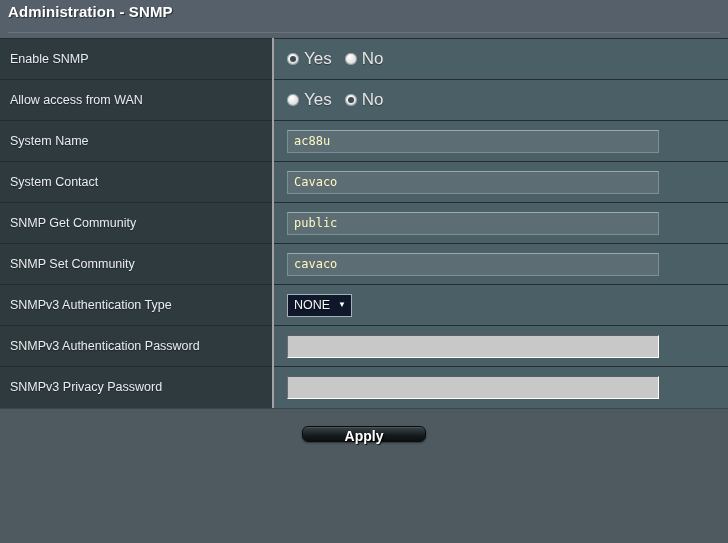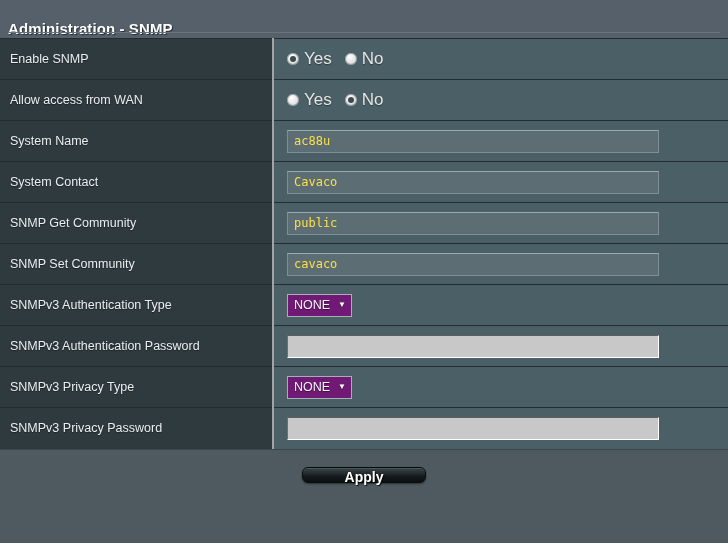--- a/index.html
+++ b/index.html
@@ -23,21 +23,20 @@
   }
   #page-title {
     position: absolute;
     left: 8px;
     top: 3px;
     font-size: 15px;
     font-weight: bold;
     color: #ffffff;
     text-shadow: 1px 1px 1px rgba(0,0,0,0.55);
     letter-spacing: 0.1px;
-    margin-top: 17px;
   }
   #header-rule {
     position: absolute;
     left: 8px;
     right: 8px;
     bottom: 5px;
     height: 1px;
     background: #69737c;
   }
 
@@ -112,21 +111,21 @@
   }
 
   
   .text-input {
     width: 372px;
     height: 23px;
     background: #5c6d73;
     border: 1px solid #7d8f95;
     border-top-color: #9aa9ae;
     box-sizing: border-box;
-    color: #fde047;
+    color: #fef9c3;
     font-family: "DejaVu Sans Mono", monospace;
     font-size: 12px;
     padding: 0 6px;
     outline: none;
     display: block;
   }
   .text-input.disabled {
     background: #c8c8c8;
     border: 1px solid #ffffff;
     border-top-color: #5e5e5e;
@@ -135,21 +134,21 @@
   }
 
   
   .select-box {
     display: inline-flex;
     align-items: center;
     justify-content: space-between;
     height: 23px;
     min-width: 65px;
     padding: 0 5px 0 6px;
-    background: #701a75;
+    background: #0f172a;
     border: 1px solid #a4b0b5;
     box-sizing: border-box;
     color: #f3f6f7;
     font-size: 12.5px;
     cursor: pointer;
     text-shadow: 0 1px 1px rgba(0,0,0,0.45);
   }
   .select-caret {
     font-size: 8px;
     margin-left: 7px;
@@ -252,27 +251,20 @@
             <span class="select-caret">▼</span>
           </div></td>
       </tr>
       <tr>
         <td class="label-cell">SNMPv3 Authentication Password</td>
         <td class="value-cell">
           <input type="text" class="text-input disabled" disabled="" value="" style="">
         </td>
       </tr>
       <tr>
-        <td class="label-cell">SNMPv3 Privacy Type</td>
-        <td class="value-cell"><div class="select-box">
-            <span>NONE</span>
-            <span class="select-caret">▼</span>
-          </div></td>
-      </tr>
-      <tr>
         <td class="label-cell">SNMPv3 Privacy Password</td>
         <td class="value-cell">
           <input type="text" class="text-input disabled" disabled="" value="" style="">
         </td>
       </tr>
     </tbody>
 </table>
 
 <div id="footer-bar">
   <button id="apply-button">Apply</button>

